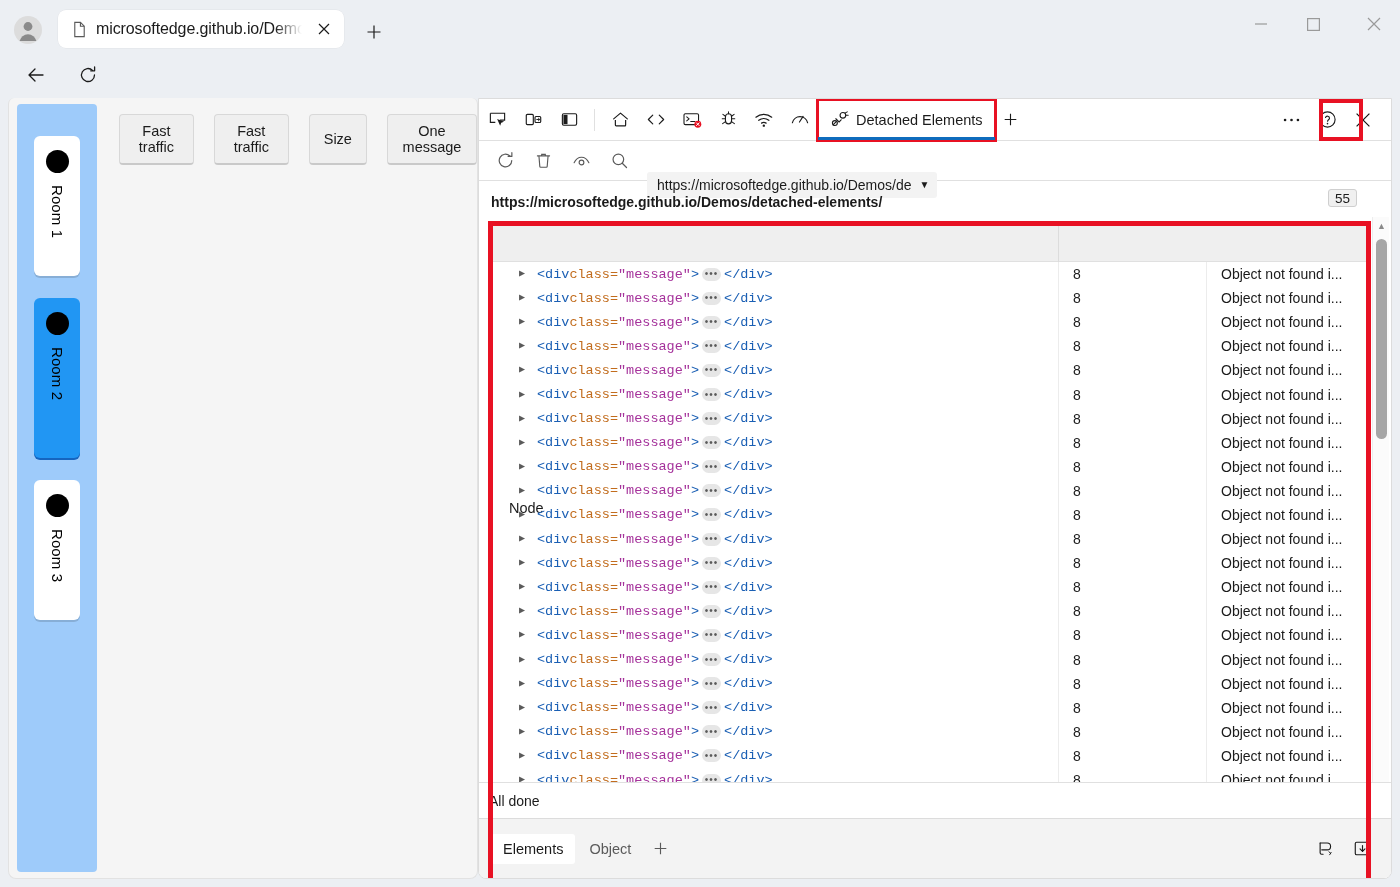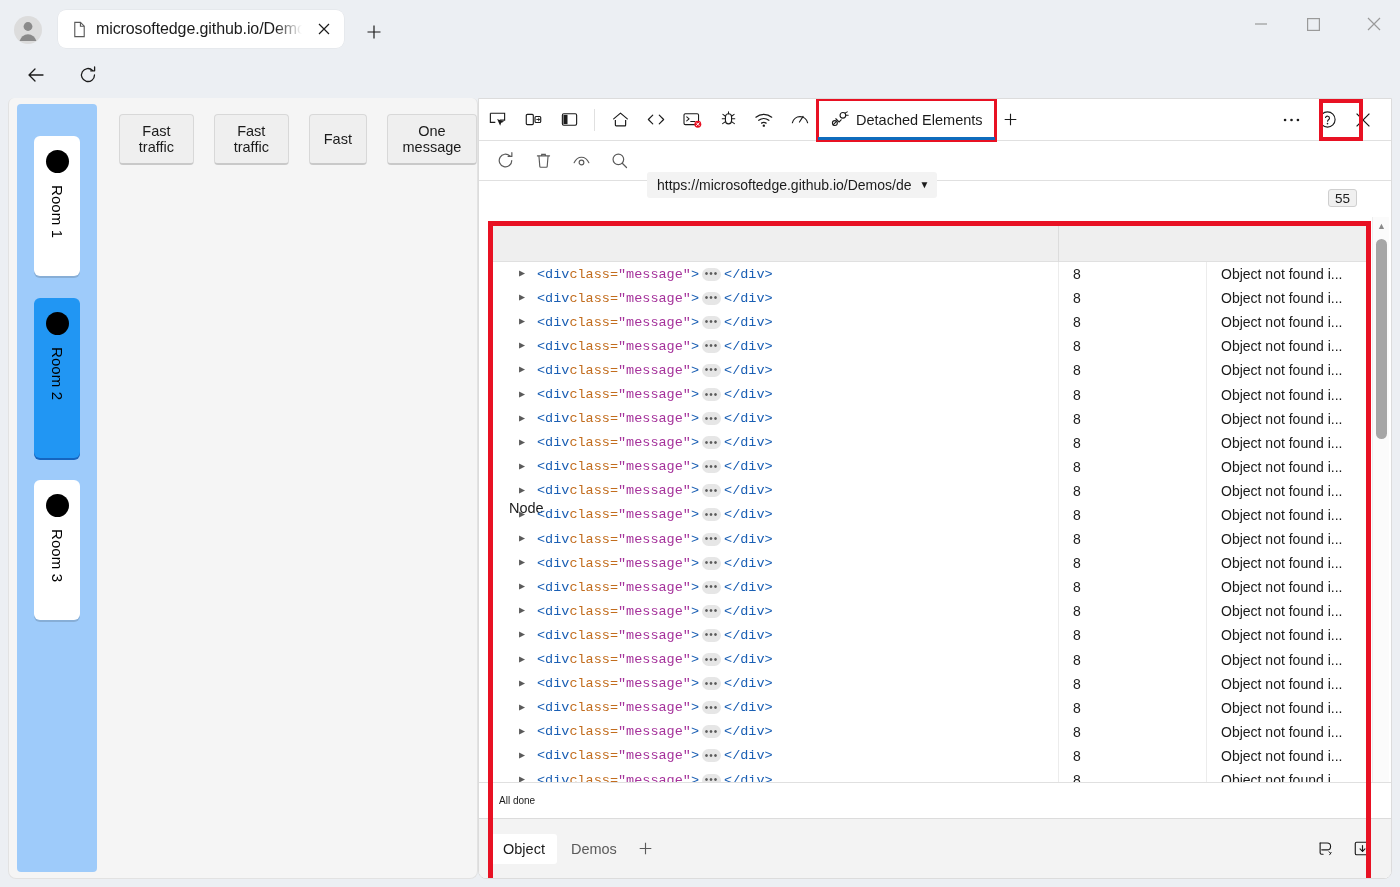--- a/index.html
+++ b/index.html
@@ -198,21 +198,21 @@
   }
   .dt-scroll-arrow { position: absolute; left: 0; width: 17px; height: 17px;
     display: flex; align-items: center; justify-content: center; color: #8a8a8a; font-size: 9px;}
   .dt-scroll-arrow.up { top: 0; }
   .dt-scroll-thumb { position: absolute; left: 3px; top: 22px; width: 11px; height: 200px;
     background: #a6a6a6; border-radius: 6px; }
 
   .dt-status {
     position: absolute; left: 0; bottom: 60px; width: 914px; height: 36px;
     border-top: 1px solid #e0e0e0; display: flex; align-items: center;
-    padding-left: 20px; font-size: 10px; color: #1b1b1b; background: #ffffff;
+    padding-left: 10px; font-size: 14px; color: #1b1b1b; background: #ffffff;
   }
   .dt-drawer {
     position: absolute; left: 0; bottom: 0; width: 914px; height: 60px;
     border-top: 1px solid #dcdcdc; background: #f3f3f3;
     display: flex; align-items: center; padding-left: 12px; gap: 2px;
   }
   .drawer-tab { height: 30px; padding: 0 12px; display: flex; align-items: center;
     font-size: 14.5px; color: #5a5a5a; border-radius: 3px; }
   .drawer-tab.active { background: #ffffff; color: #1b1b1b; }
   .drawer-plus { width: 30px; height: 30px; display: flex; align-items: center; justify-content: center; border-radius: 4px;}
@@ -361,21 +361,21 @@
       </div>
       <div class="room-btn room-3">
         <span class="room-dot"></span>
         <span class="room-label">Room 3</span>
       </div>
     </div>
 
     <div class="traffic-bar">
       <button class="traffic-btn">Fast traffic</button>
       <button class="traffic-btn">Fast traffic</button>
-      <button class="traffic-btn">Fast</button>
+      <button class="traffic-btn">Size</button>
       <button class="traffic-btn">One message</button>
     </div>
   </div>
 
   <div class="devtools">
 
     <div class="dt-tabbar">
       <div class="dt-ic">
         <svg width="19" height="19" viewBox="0 0 20 20">
           <path d="M2.5 3.4h15v7.2h-5" fill="none" stroke="#1b1b1b" stroke-width="1.2"></path>
@@ -503,20 +503,21 @@
           <path d="M12.9 12.9L17.4 17.4" stroke="#5a5a5a" stroke-width="1.3" stroke-linecap="round"></path>
         </svg>
       </div>
       <div class="dt-target-select">
         <span>https://microsoftedge.github.io/Demos/de</span>
         <span style="font-size:10px;color:#1b1b1b">▼</span>
       </div>
     </div>
 
     <div class="dt-origin">
+      <span>https://microsoftedge.github.io/Demos/detached-elements/</span>
       <span class="dt-origin-count">55</span>
     </div>
     <div class="hl-count"></div>
 
     <div class="dt-grid-wrap">
       <div class="grid-head">
         <div class="gh-node">Node</div>
         <div class="gh-size">Node</div>
         <div class="gh-id">Id</div>
       </div>
@@ -867,22 +868,22 @@
       <div class="dt-scroll-arrow up">▲</div>
       <div class="dt-scroll-thumb"></div>
 
     </div>
 
     <div class="dt-status">
       <span>All done</span>
     </div>
 
     <div class="dt-drawer">
-      <div class="drawer-tab active">Object</div>
-      <div class="drawer-tab">Demos</div>
+      <div class="drawer-tab active">Elements</div>
+      <div class="drawer-tab">Object</div>
       <div class="drawer-plus">
         <svg width="15" height="15" viewBox="0 0 16 16">
             <path d="M8 1.8v12.4M1.8 8h12.4" stroke="#5a5a5a" stroke-width="1.2"></path>
           </svg>
       </div>
       <div class="drawer-right">
         <div class="drawer-ic">
           <svg width="19" height="19" viewBox="0 0 20 20">
             <path d="M5.4 4.2h7.4a3.6 3.6 0 0 1 0 7.2H7.1" fill="none" stroke="#1b1b1b" stroke-width="1.2" stroke-linecap="round"></path>
             <path d="M5.4 4.2v10.2a1.6 1.6 0 0 0 1.6 1.6h1.5" fill="none" stroke="#1b1b1b" stroke-width="1.2" stroke-linecap="round"></path>

